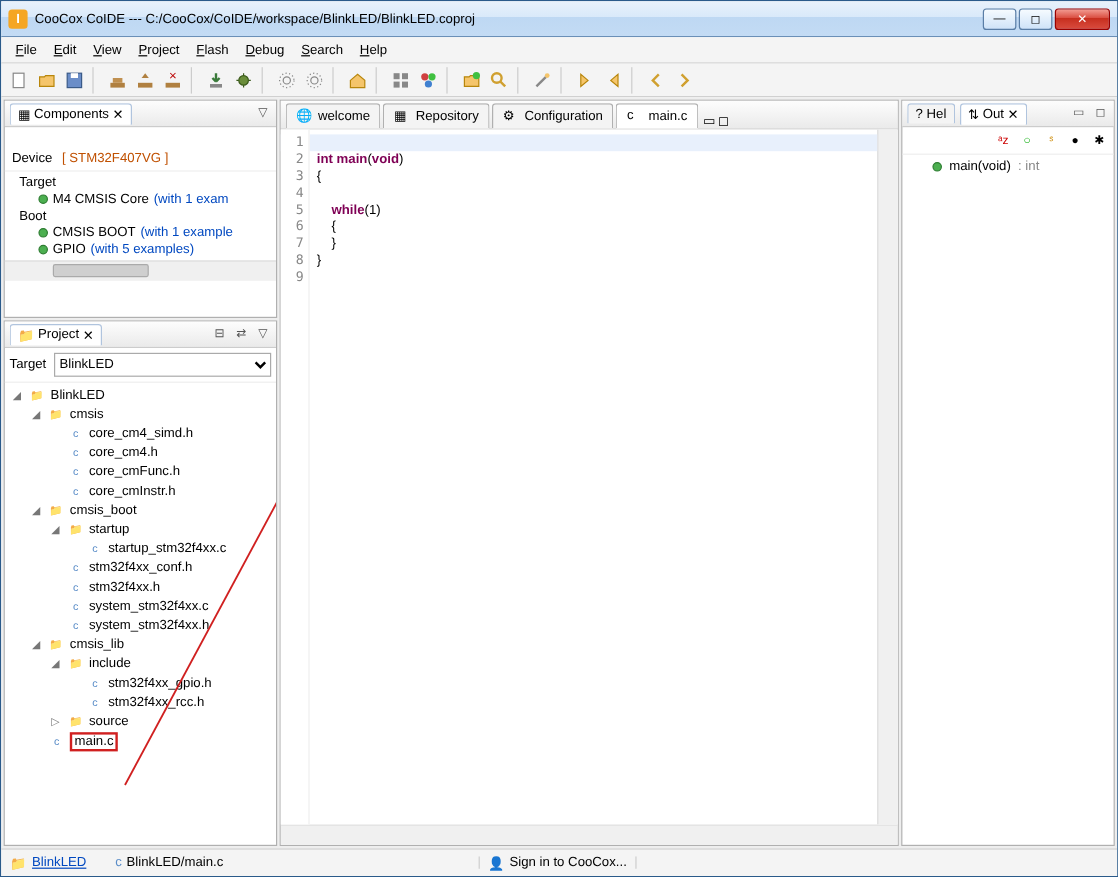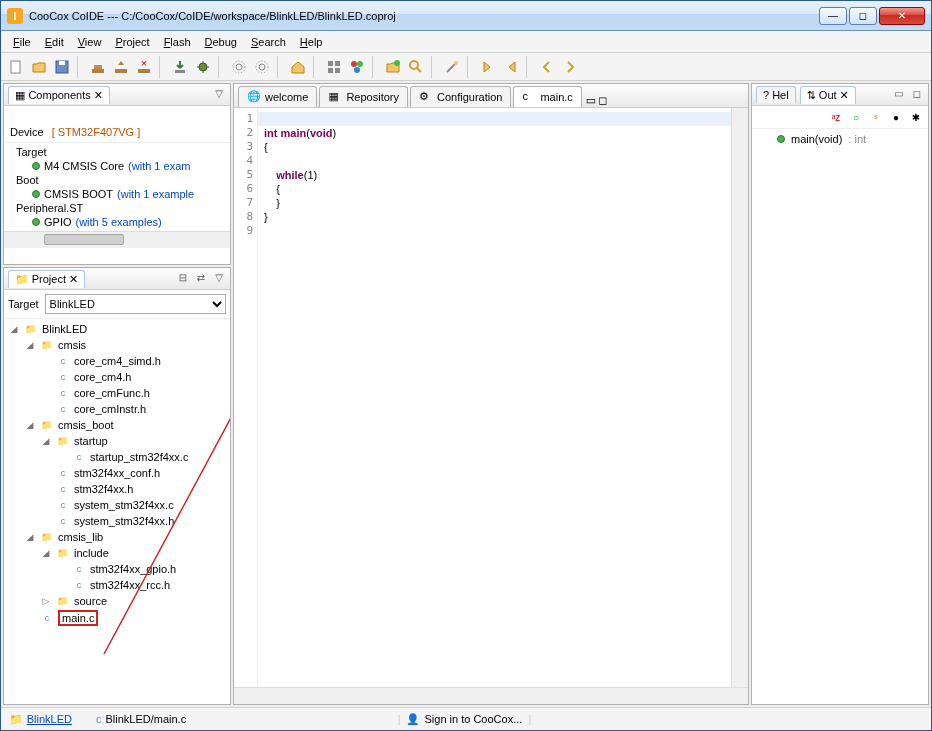--- a/index.html
+++ b/index.html
@@ -272,21 +272,20 @@
             <span class="dot"></span>
             <span>M4 CMSIS Core</span> 
             <span class="link">(with 1 exam</span>
           </div>
           <div class="grp">Boot</div>
           <div class="item">
             <span class="dot"></span>
             <span>CMSIS BOOT</span> 
             <span class="link">(with 1 example</span>
           </div>
-          <div class="grp">Peripheral.ST</div>
           <div class="item">
             <span class="dot"></span>
             <span>GPIO</span> 
             <span class="link">(with 5 examples)</span>
           </div>
         </div>
       <div class="hscroll">
           <div class="thumb"></div>
         </div>
     </div>

